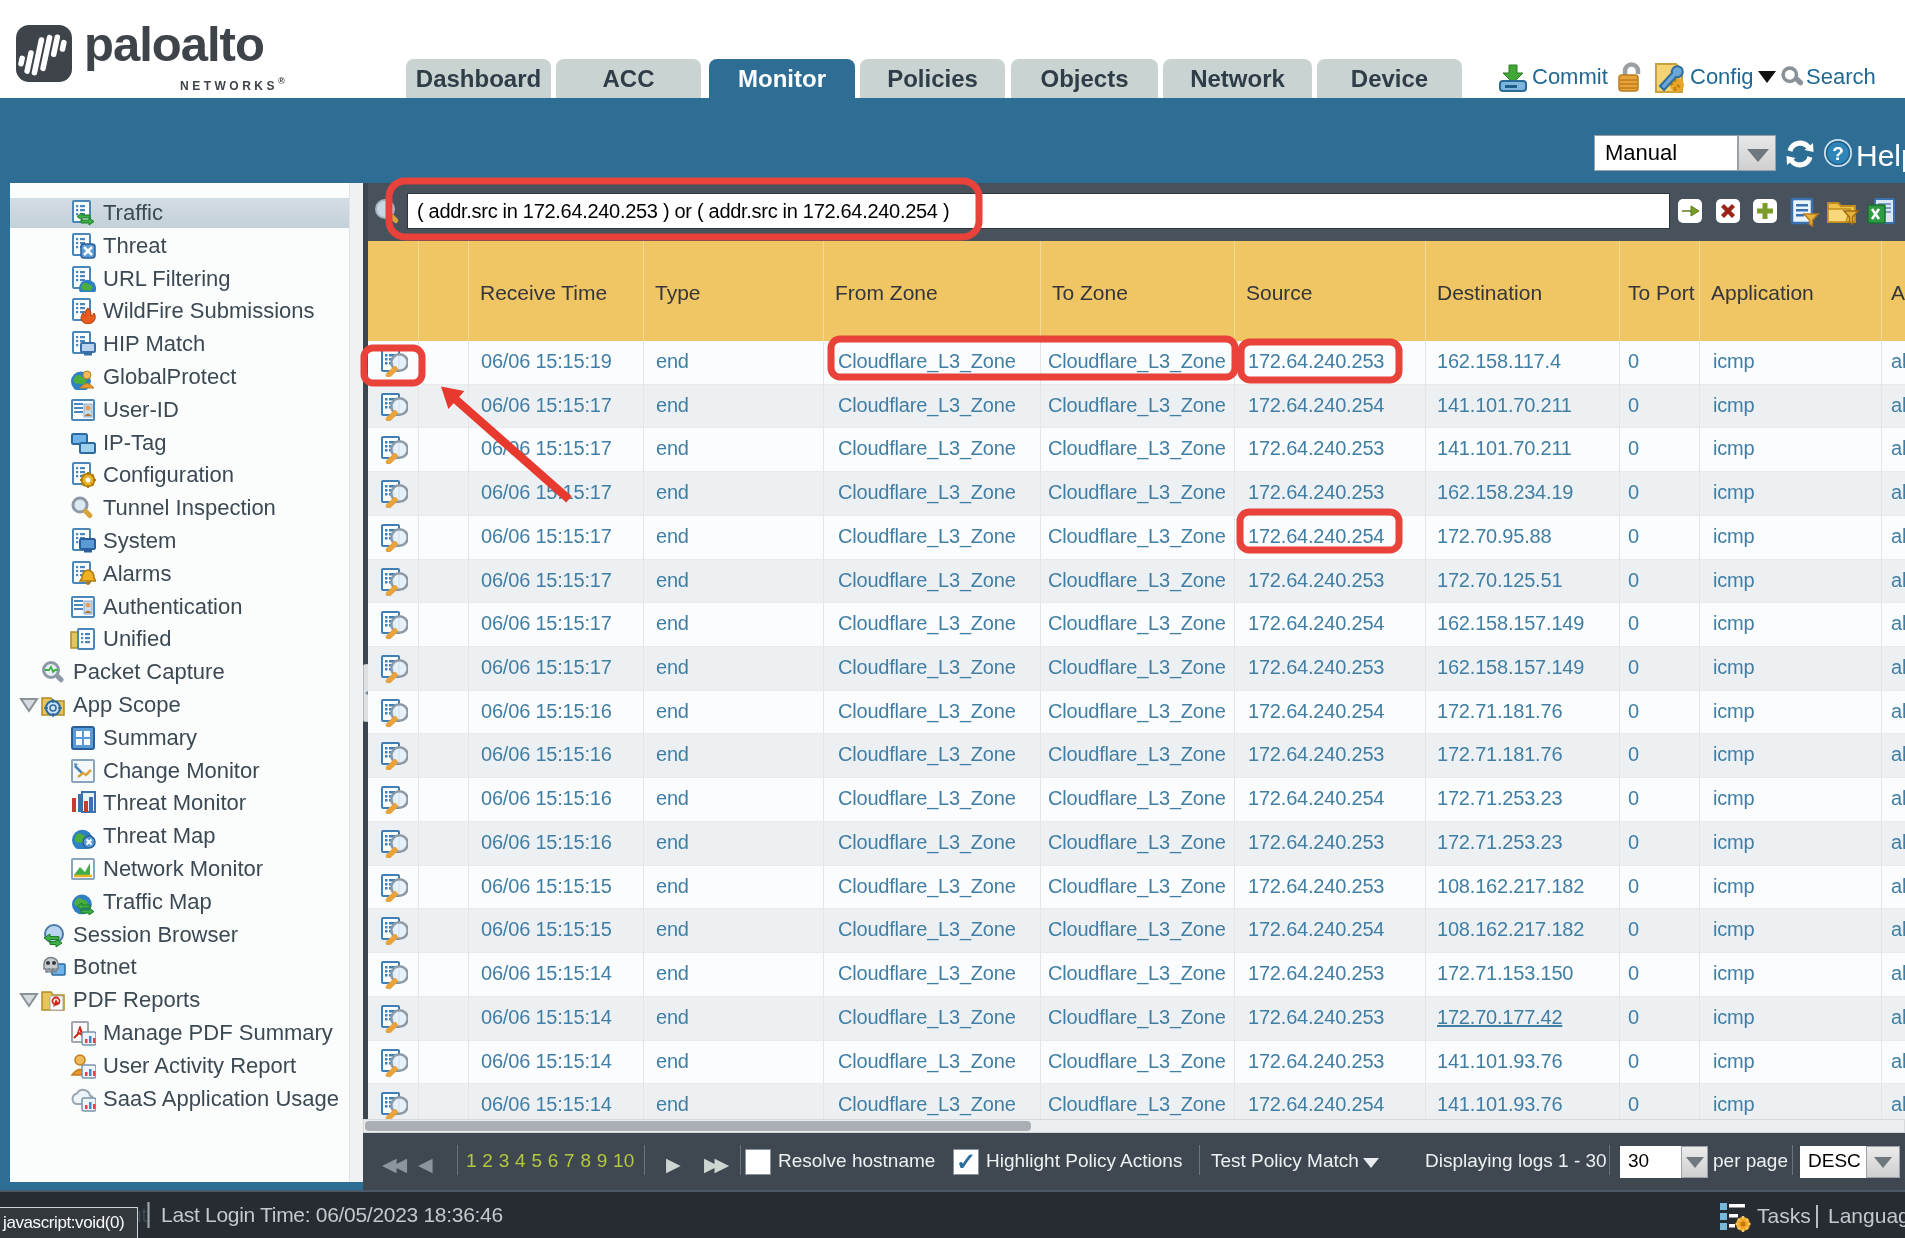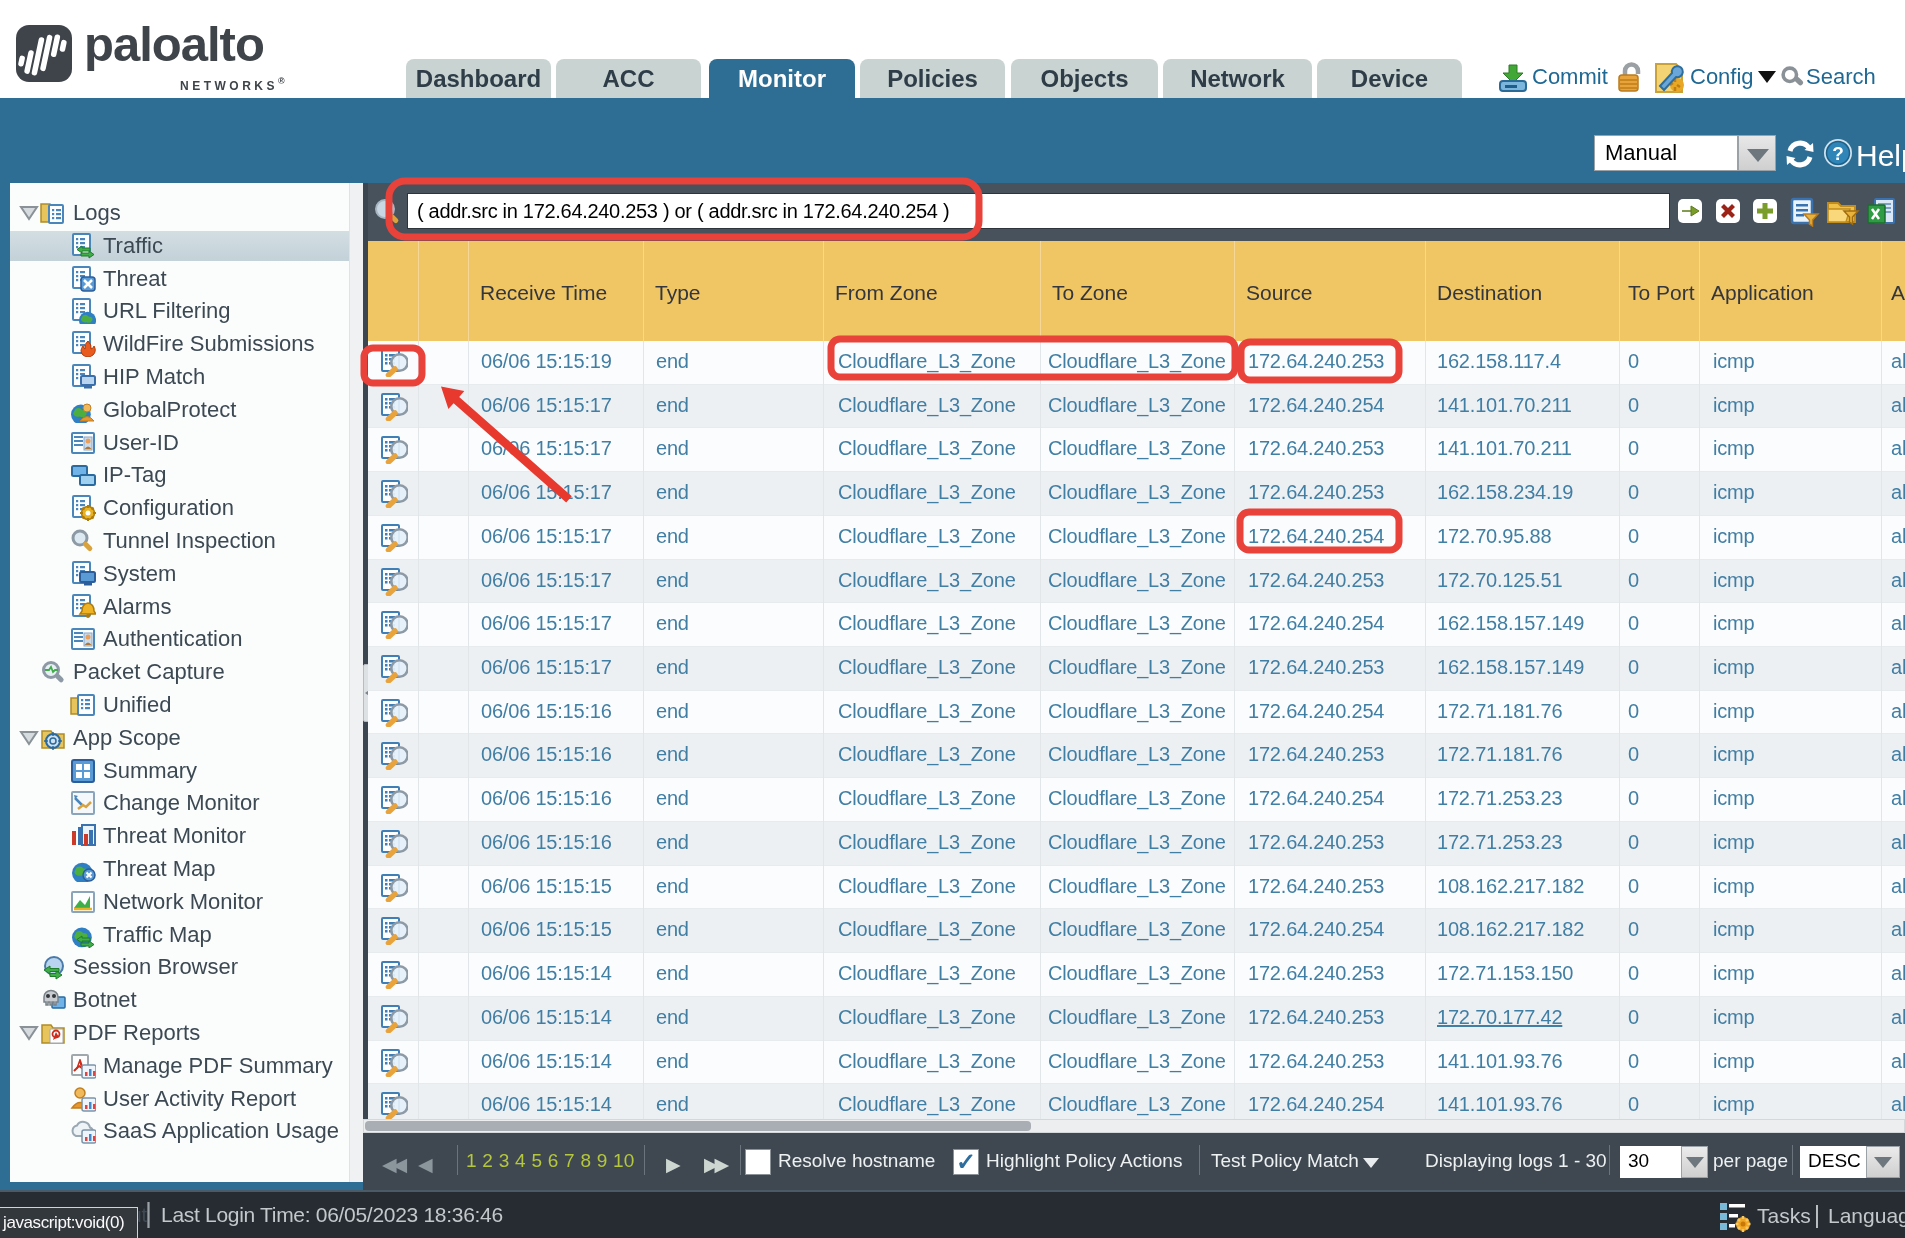--- a/index.html
+++ b/index.html
@@ -180,38 +180,20 @@
 <svg class="abs" style="left:1866px;top:197px" width="30" height="30" viewBox="0 0 30 30">
   <rect x="9" y="2" width="19" height="24" rx="1" fill="#dbe7f5" stroke="#3a72b0" stroke-width="2"></rect>
   <rect x="12" y="6" width="13" height="2" fill="#7aa0c8"></rect>
     <rect x="12" y="10" width="13" height="2" fill="#7aa0c8"></rect>
     <rect x="12" y="14" width="13" height="2" fill="#7aa0c8"></rect>
   <rect x="2" y="8" width="17" height="18" rx="1" fill="#2f9c45" stroke="#1d6e2d" stroke-width="1.5"></rect>
   <path d="M6 12 l7 10 m0 -10 l-7 10" stroke="#ffffff" stroke-width="2.5"></path>
 </svg>
 
 <div class="abs" id="sidebar">
-    <div class="titem">
-      <span class="tw" style="left:8px;top:6px"><svg width="22" height="20" viewBox="0 0 22 20">
-          <path d="M3 4 h16 l-8 12 z" fill="#d6dbdf" stroke="#8a9298" stroke-width="2"></path>
-        </svg></span>
-      <span class="ticon" style="left:30px"><svg width="26" height="26" viewBox="0 0 26 26">
-          <path d="M1 4 h9 l2 3 h10 v15 h-21 z" fill="#e8c45c" stroke="#b08c28" stroke-width="1.5"></path>
-          <rect x="9" y="5" width="14" height="18" rx="1" fill="#fdfeff" stroke="#4a86ba" stroke-width="2"></rect>
-          <g fill="#4a86ba">
-            <rect x="12" y="9" width="2.2" height="2.2"></rect>
-            <rect x="16" y="9" width="5" height="2.2"></rect>
-            <rect x="12" y="13" width="2.2" height="2.2"></rect>
-            <rect x="16" y="13" width="5" height="2.2"></rect>
-            <rect x="12" y="17" width="2.2" height="2.2"></rect>
-            <rect x="16" y="17" width="5" height="2.2"></rect>
-          </g>
-        </svg></span>
-      <span class="lbl" style="left:63px">Logs</span>
-    </div>
     <div class="titem sel">
       <span class="ticon" style="left:60px"><svg width="26" height="26" viewBox="0 0 26 26">
           <rect x="3" y="1" width="17" height="21" rx="1" fill="#fdfeff" stroke="#4a86ba" stroke-width="2"></rect>
           <g fill="#4a86ba">
             <rect x="6" y="5" width="2.2" height="2.2"></rect>
             <rect x="10" y="5" width="5" height="2.2"></rect>
             <rect x="6" y="9" width="2.2" height="2.2"></rect>
             <rect x="10" y="9" width="5" height="2.2"></rect>
             <rect x="6" y="13" width="2.2" height="2.2"></rect>
             <rect x="10" y="13" width="5" height="2.2"></rect>
@@ -378,43 +360,43 @@
       <span class="ticon" style="left:60px"><svg width="26" height="26" viewBox="0 0 26 26">
           <rect x="2" y="3" width="22" height="20" rx="1" fill="#fdfeff" stroke="#4a86ba" stroke-width="2"></rect>
           <rect x="4" y="6" width="9" height="2" fill="#4a86ba"></rect>
           <rect x="4" y="10" width="9" height="2" fill="#4a86ba"></rect>
           <rect x="4" y="14" width="9" height="2" fill="#4a86ba"></rect>
           <rect x="14" y="7" width="8" height="13" fill="#cadcec" stroke="#8aa8c8"></rect>
           <circle cx="18" cy="11" r="2.5" fill="#e8a05c"></circle>
           <path d="M14.5 19 q3.5 -5 7 0 z" fill="#b07838"></path>
         </svg></span>
       <span class="lbl" style="left:93px">Authentication</span>
-    </div>
-    <div class="titem">
-      <span class="ticon" style="left:30px"><svg width="26" height="26" viewBox="0 0 26 26">
-          <circle cx="11" cy="11" r="7.5" fill="#e8f0f6" stroke="#8d9aa5" stroke-width="3"></circle>
-          <path d="M5 11 h4 l2 -3 2 5 2 -2 h3" fill="none" stroke="#3fae49" stroke-width="1.8"></path>
-          <rect x="15" y="16" width="10" height="5" rx="2.5" transform="rotate(45 19 18)" fill="#8d9aa5"></rect>
-        </svg></span>
-      <span class="lbl" style="left:63px">Packet Capture</span>
     </div>
     <div class="titem">
       <span class="ticon" style="left:60px"><svg width="26" height="26" viewBox="0 0 26 26">
           <path d="M1 6 h8 l2 3 h9 v13 h-19 z" fill="#e8c45c" stroke="#b08c28" stroke-width="1.5"></path>
           <rect x="8" y="3" width="16" height="20" rx="1" fill="#fdfeff" stroke="#4a86ba" stroke-width="2"></rect>
           <g fill="#4a86ba">
             <rect x="11" y="7" width="2.2" height="2.2"></rect>
             <rect x="15" y="7" width="5" height="2.2"></rect>
             <rect x="11" y="11" width="2.2" height="2.2"></rect>
             <rect x="15" y="11" width="5" height="2.2"></rect>
             <rect x="11" y="15" width="2.2" height="2.2"></rect>
             <rect x="15" y="15" width="5" height="2.2"></rect>
           </g>
         </svg></span>
       <span class="lbl" style="left:93px">Unified</span>
+    </div>
+    <div class="titem">
+      <span class="ticon" style="left:30px"><svg width="26" height="26" viewBox="0 0 26 26">
+          <circle cx="11" cy="11" r="7.5" fill="#e8f0f6" stroke="#8d9aa5" stroke-width="3"></circle>
+          <path d="M5 11 h4 l2 -3 2 5 2 -2 h3" fill="none" stroke="#3fae49" stroke-width="1.8"></path>
+          <rect x="15" y="16" width="10" height="5" rx="2.5" transform="rotate(45 19 18)" fill="#8d9aa5"></rect>
+        </svg></span>
+      <span class="lbl" style="left:63px">Packet Capture</span>
     </div>
     <div class="titem">
       <span class="tw" style="left:8px;top:6px"><svg width="22" height="20" viewBox="0 0 22 20">
           <path d="M3 4 h16 l-8 12 z" fill="#d6dbdf" stroke="#8a9298" stroke-width="2"></path>
         </svg></span>
       <span class="ticon" style="left:30px"><svg width="26" height="26" viewBox="0 0 26 26">
           <path d="M2 6 h9 l2 3 h11 v14 h-22 z" fill="#e8c45c" stroke="#b08c28" stroke-width="1.5"></path>
           <circle cx="13" cy="16" r="7" fill="#cfe2f2" stroke="#2a6a9e" stroke-width="2"></circle>
           <circle cx="13" cy="16" r="3" fill="none" stroke="#2a6a9e" stroke-width="1.5"></circle>
           <path d="M13 7 v4 M13 21 v4 M4 16 h4 M18 16 h4" stroke="#2a6a9e" stroke-width="1.5"></path>

